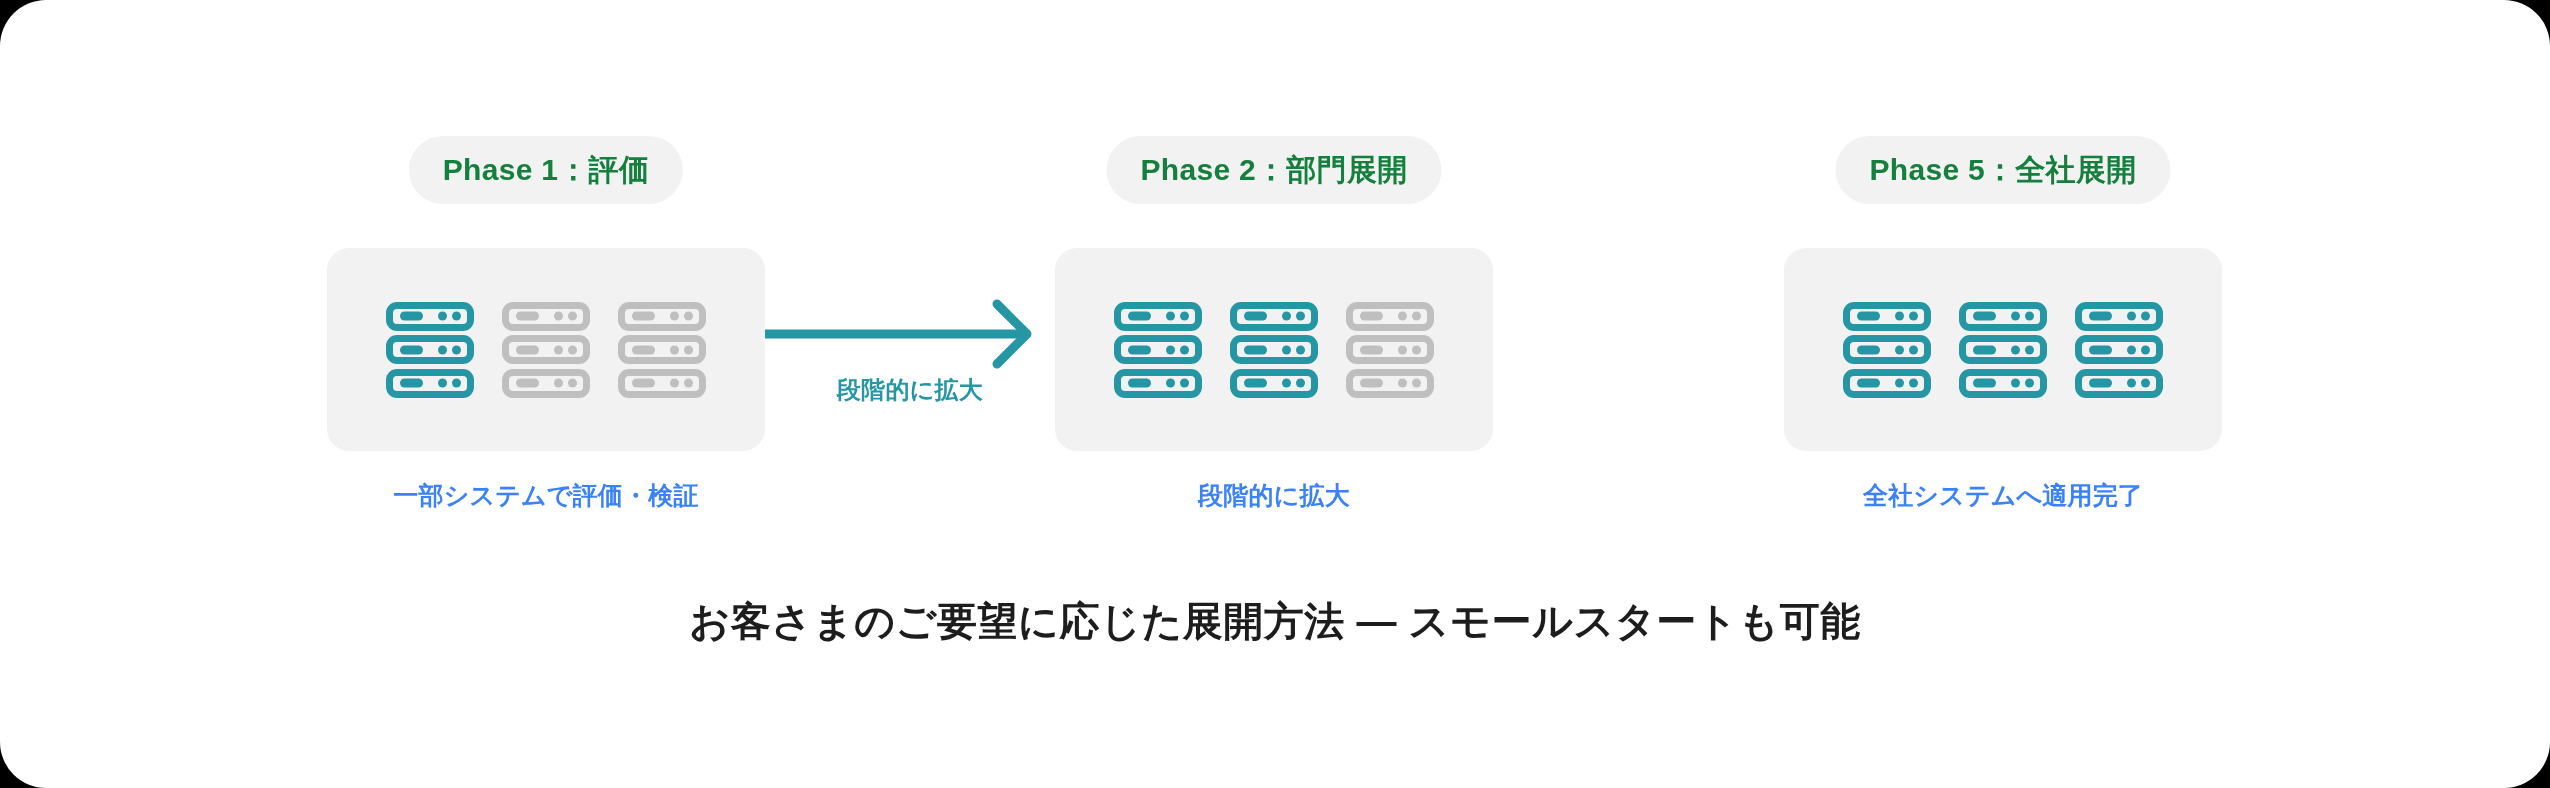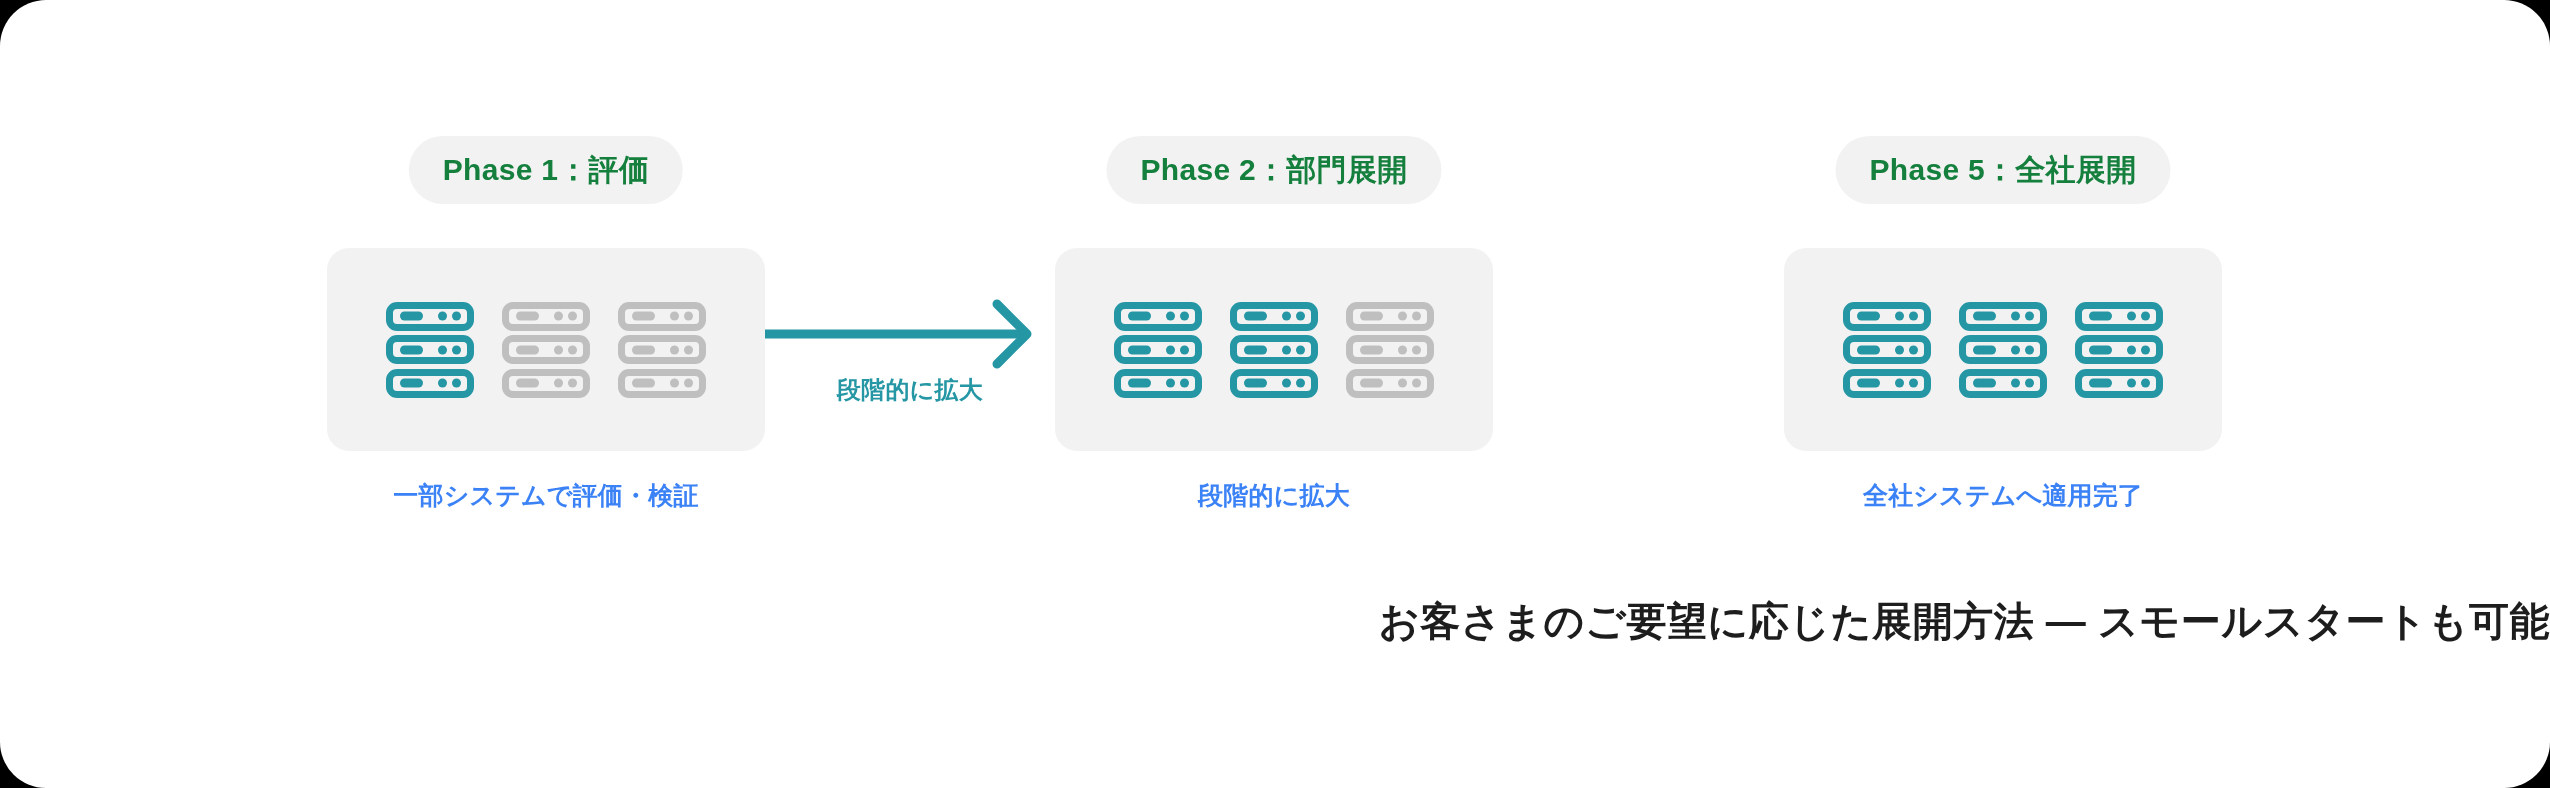--- a/index.html
+++ b/index.html
@@ -157,21 +157,21 @@
     white-space: nowrap;
     letter-spacing: 0.3px;
   }
 
   
   #headline {
     position: absolute;
     top: 594px;
     left: 0;
     width: 2550px;
-    text-align: right;
+    text-align: center;
     font-size: 40px;
     font-weight: bold;
     color: #1d1d1d;
     letter-spacing: 0.5px;
     white-space: nowrap;
   }
 </style>
 </head>
 <body>
 

